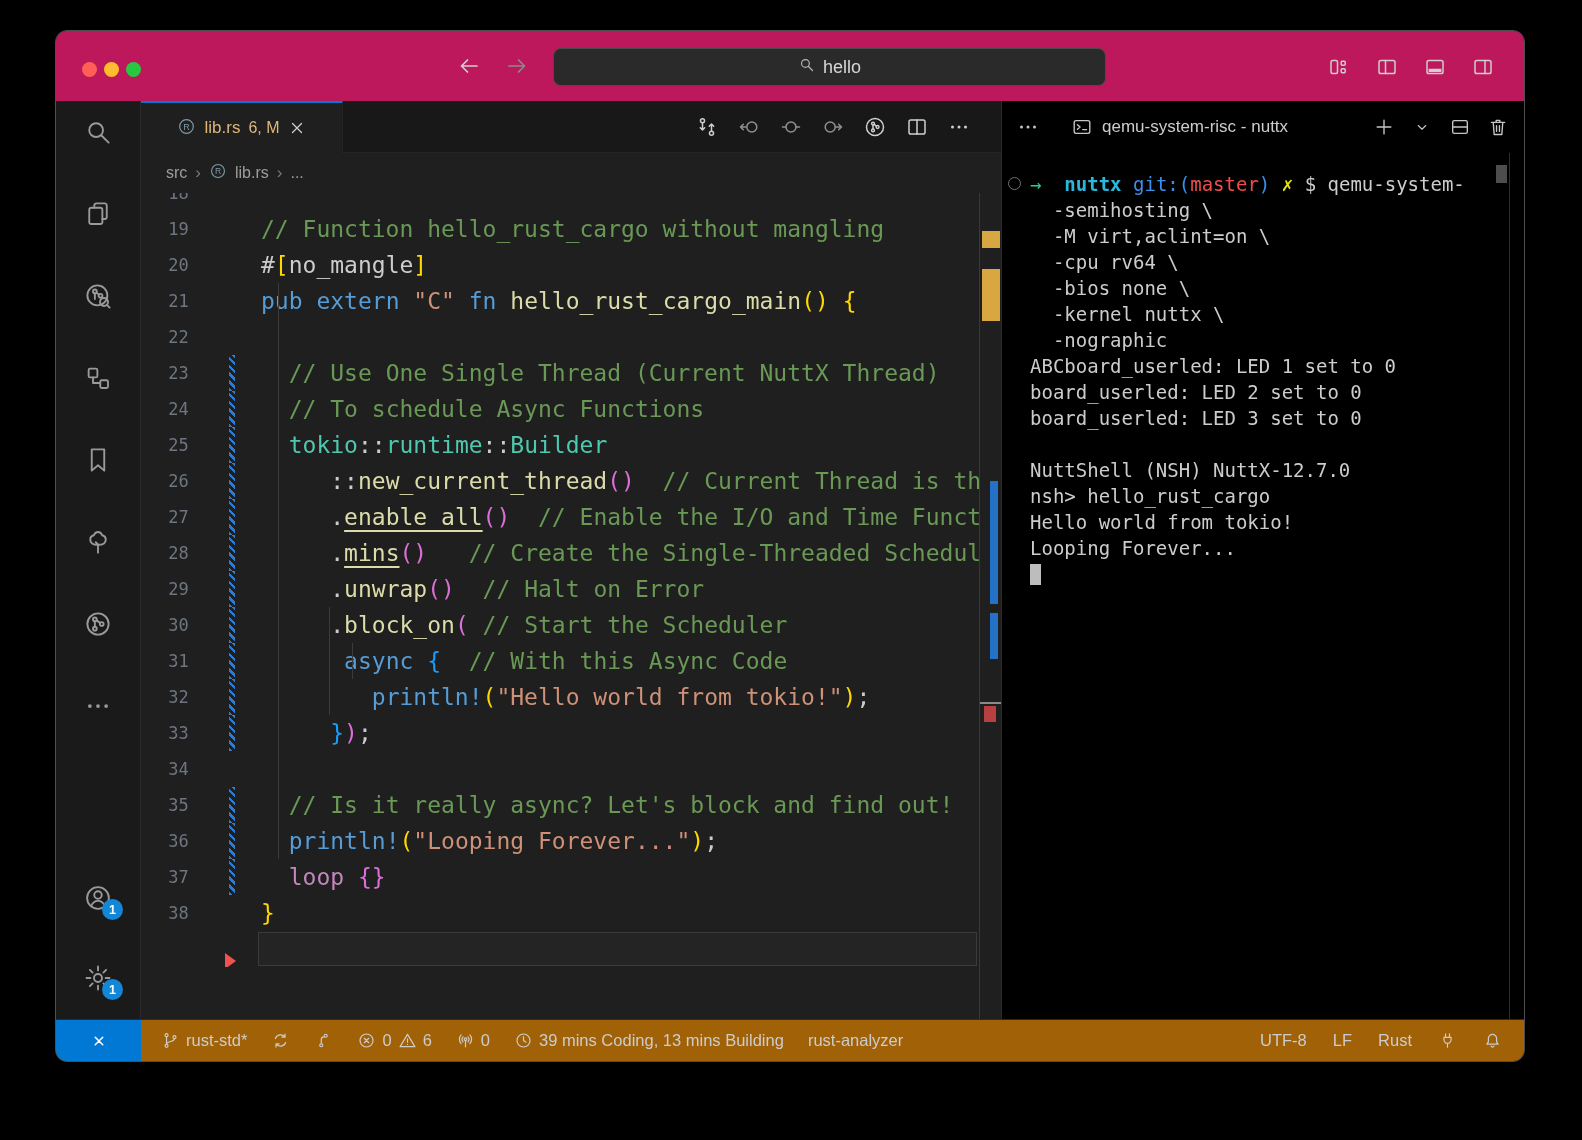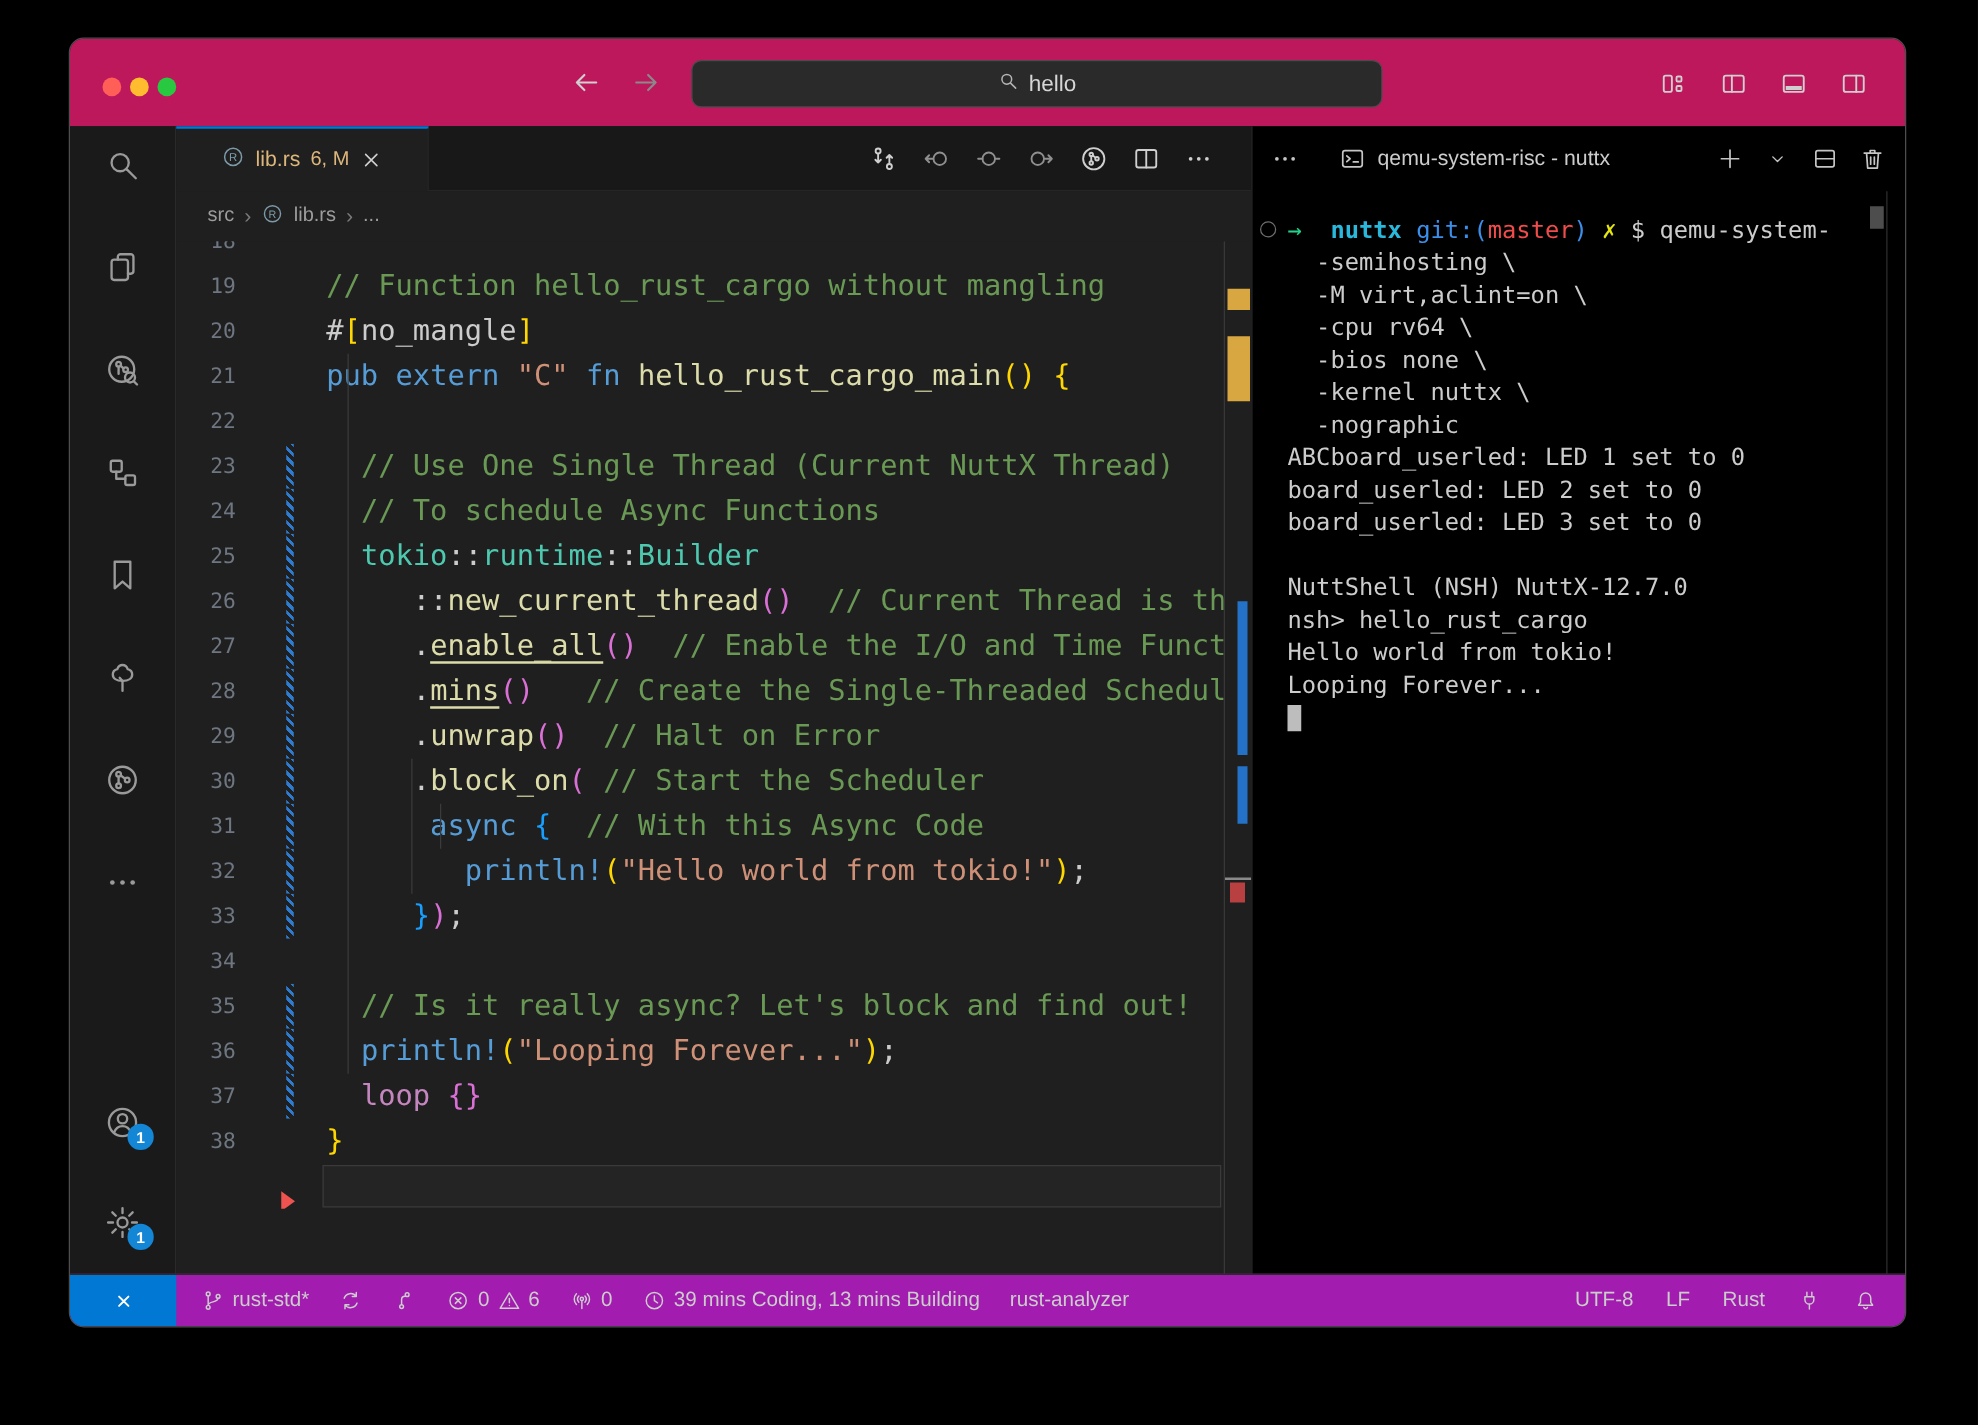--- a/index.html
+++ b/index.html
@@ -98,21 +98,21 @@
   .t-g { color:#23d18b; } .t-c { color:#29b8db; font-weight:bold; } .t-b { color:#3b8eea; }
   .t-r { color:#f14c4c; } .t-y { color:#e5e510; } .t-w { color:#cccccc;text-align:right; }
   .t-cursor { display:inline-block; width:11px; height:21px; background:#bdbdbd;
               transform:translateY(3px); }
   .cmd-deco { position:absolute; left:6px; top:24px; width:13px; height:13px;
               border:1.5px solid #6e6e6e; border-radius:50%; }
   .term-scroll-track { position:absolute; right:14px; top:0; bottom:0; width:1px; background:#2e2e2e; }
   .term-scroll-thumb { position:absolute; right:3px; top:12px; width:11px; height:18px; background:#4d4d4d; }
 
   
-  .statusbar { position:absolute; left:0; right:0; bottom:0; height:42px; background:#a21caf;
+  .statusbar { position:absolute; left:0; right:0; bottom:0; height:42px; background:#a16207;
                border-top:1px solid #2b2b2b; color:#cccccc; font-size:16.5px;
                display:flex; align-items:stretch; }
   .remote { width:85px; background:#0078d4; color:#fff; display:flex; align-items:center;
             justify-content:center; flex:none; cursor:pointer; }
   .sb-left { display:flex; align-items:center; gap:24px; padding-left:20px; flex:1; }
   .sb-right { display:flex; align-items:center; gap:26px; padding-right:22px; }
   .sb-item { display:flex; align-items:center; gap:6px; cursor:pointer; white-space:nowrap; }
   .sb-item svg { color:#cccccc; }
 </style>
 </head>

